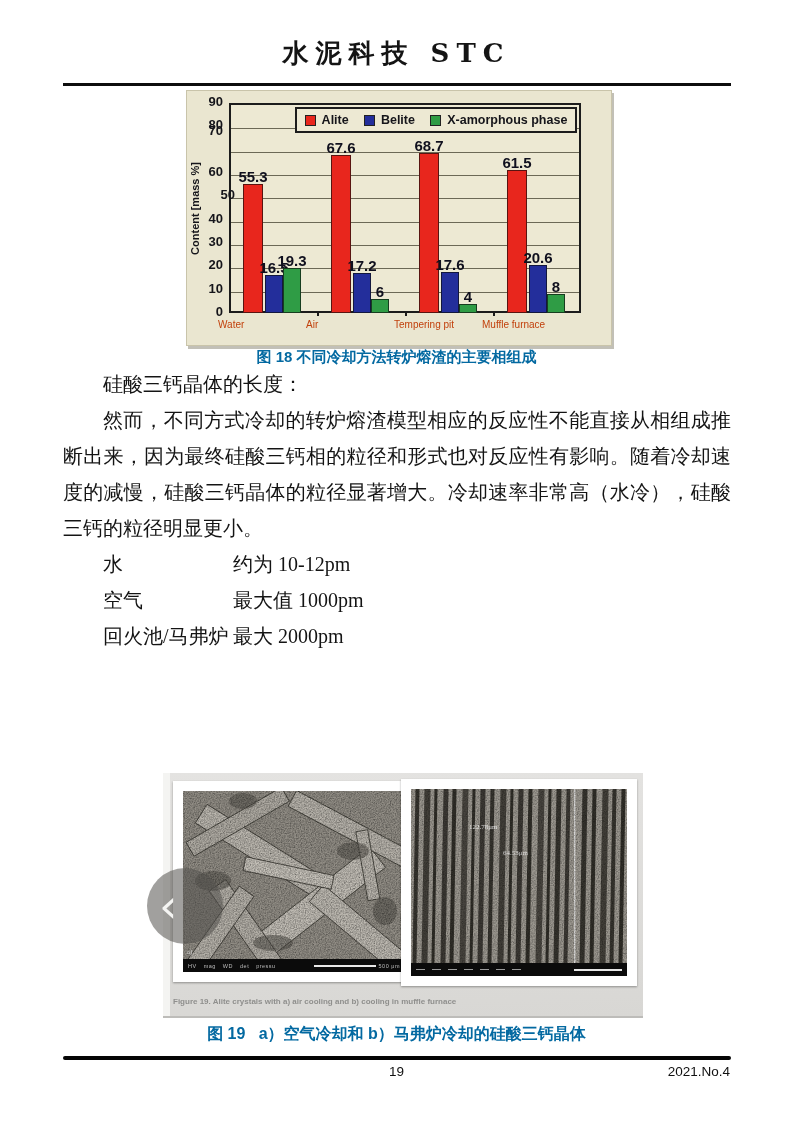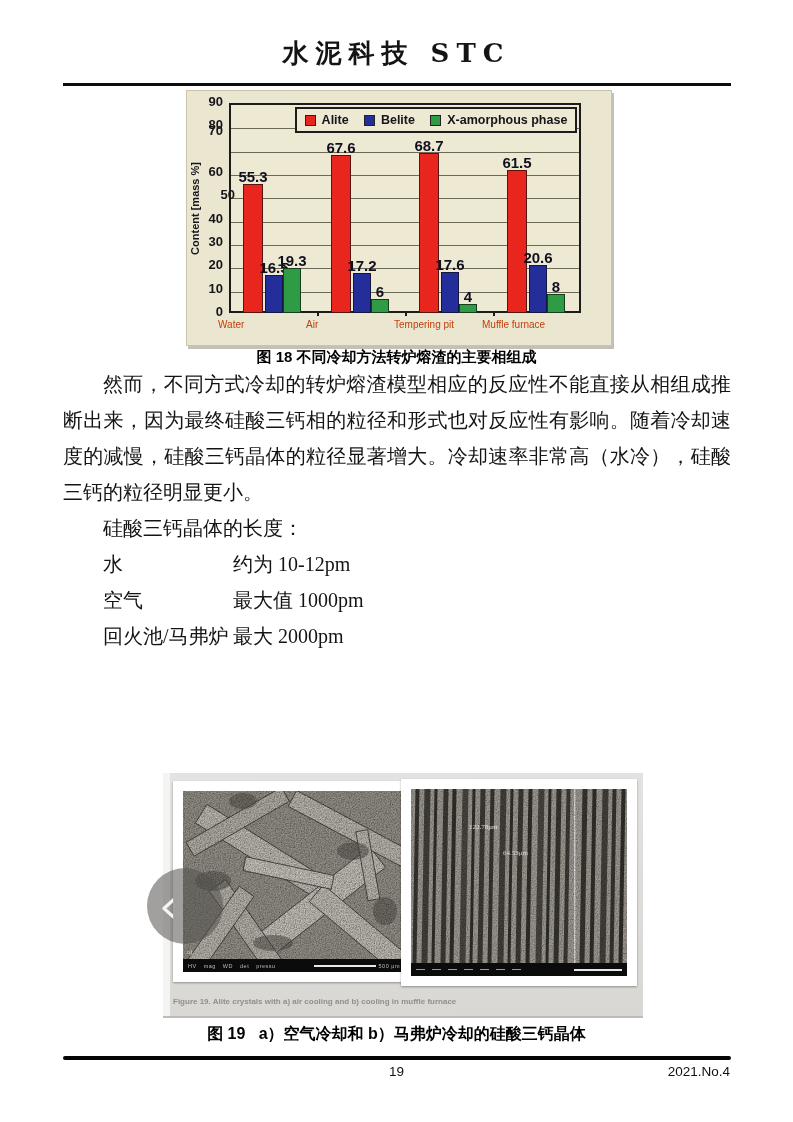--- a/index.html
+++ b/index.html
@@ -23,21 +23,21 @@
   .xlab{position:absolute;width:110px;text-align:left;font-size:10px;color:#c2410c;}
   .xtick{position:absolute;width:2px;height:5px;background:#1c1c1c;}
   .legend{position:absolute;display:flex;align-items:center;justify-content:space-around;
     border:2px solid #1c1c1c;background:#ede9d3;box-sizing:border-box;}
   .legend-item{display:flex;align-items:center;gap:6px;}
   .legend-swatch{width:11px;height:11px;border:1px solid #222;box-sizing:border-box;}
   .legend-label{font-size:12.5px;font-weight:600;color:#15151a;}
   .bar{position:absolute;border:1px solid rgba(10,10,10,.65);box-sizing:border-box;}
   .bar-label{position:absolute;width:50px;text-align:center;font-size:15px;font-weight:bold;color:#10101e;}
   
-  .cap{position:absolute;left:0;width:793px;text-align:center;font-weight:bold;color:#000000;
+  .cap{position:absolute;left:0;width:793px;text-align:center;font-weight:bold;color:#0369a1;
     font-family:"Liberation Sans","DejaVu Sans",sans-serif;white-space:pre-wrap;}
   .cap18{top:348px;font-size:15px;}
   .cap19{top:1024px;font-size:16px;}
   
   .body{position:absolute;left:63px;top:366px;width:668px;font-size:20px;line-height:36px;
     text-align:justify;color:#141414;}
   .para{margin:0;text-indent:2em;}
   .list-row{padding-left:40px;display:flex;}
   .list-term{display:inline-block;min-width:130px;}
   
@@ -138,22 +138,22 @@
       <div class="bar-label" style="left: 326px; top: 157.933px;">20.6</div>
       <div class="bar" style="left: 360px; width: 18px; top: 203.333px; height: 18.6667px; background: rgb(47, 156, 69);"></div>
       <div class="bar-label" style="left: 344px; top: 187.333px;">8</div>
       <div class="xlab" style="left: 295px; top: 228px;">Muffle furnace</div>
       <div class="xtick" style="left: 306px; top: 220px;"></div>
     </div>
 
   <div class="cap cap18">图 18 不同冷却方法转炉熔渣的主要相组成</div>
 
   <div class="body">
+    <p class="para">硅酸三钙晶体的长度：</p>
     <p class="para">然而，不同方式冷却的转炉熔渣模型相应的反应性不能直接从相组成推断出来，因为最终硅酸三钙相的粒径和形式也对反应性有影响。随着冷却速度的减慢，硅酸三钙晶体的粒径显著增大。冷却速率非常高（水冷），硅酸三钙的粒径明显更小。</p>
-    <p class="para">硅酸三钙晶体的长度：</p>
     <div id="sizeList">
         <div class="list-row">
           <span class="list-term">水</span>
           <span class="list-value">约为 10-12pm</span>
         </div>
         <div class="list-row">
           <span class="list-term">空气</span>
           <span class="list-value">最大值 1000pm</span>
         </div>
         <div class="list-row">

